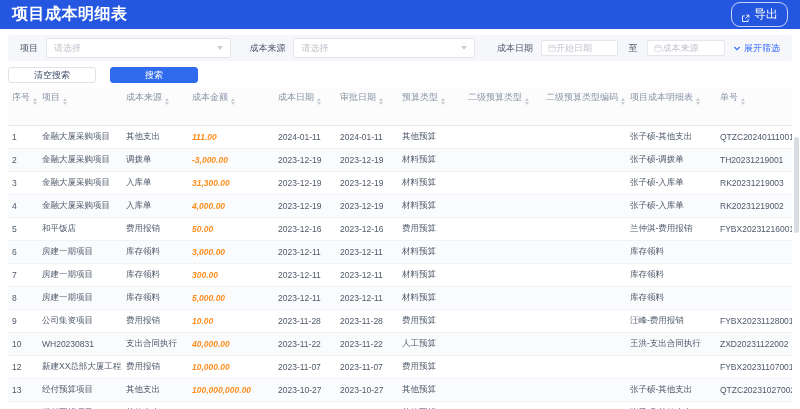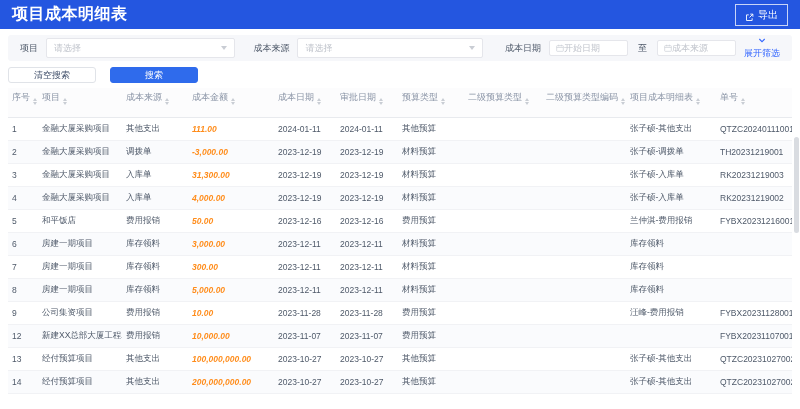--- a/index.html
+++ b/index.html
@@ -11,22 +11,22 @@
     font-size:9px;
     color:#4e5969;
   }
   
   .topbar {
     height:29px; background:#2456e0; display:flex; align-items:center;
     justify-content:space-between; padding:0 12px;
   }
   .page-title { color:#fff; font-size:16px; font-weight:bold; letter-spacing:.5px; }
   .export-btn {
-    display:flex; align-items:flex-end; gap:4px; color:#fff; font-size:10px;
-    border:1px solid rgba(255,255,255,.75); border-radius:0; padding:3px 9px;
+    display:flex; align-items:flex-end; gap:4px; color:#fff; font-size:12px;
+    border:1px solid rgba(255,255,255,.75); border-radius:9px; padding:3px 9px;
     background:transparent; cursor:pointer;
   }
   
   .filter-panel {
     margin:6px 8px 0; background:#f6f7fa; border-radius:3px;
     display:flex; align-items:center; padding:5px 12px; gap:8px; height:26px;
   }
   .filter-label { color:#4e5969; white-space:nowrap; }
   .select {
     background:#fff; border:1px solid #e5e6eb; border-radius:2px; height:20px;
@@ -40,34 +40,34 @@
     border-top:4px solid #c9cdd4; margin-left:6px;
   }
   .date-input {
     background:#fff; border:1px solid #e5e6eb; border-radius:2px; height:16px;
     display:flex; align-items:center; padding:0 6px; color:#c0c4cc;
     width:80px; cursor:pointer;
   }
   .date-sep { color:#4e5969; padding:0 2px; }
   .expand-link {
     margin-left:auto; color:#3366ff; display:flex; align-items:center; gap:3px;
-    cursor:pointer; white-space:nowrap;flex-direction:column;
+    cursor:pointer; white-space:nowrap;
   }
   
   .buttons-row { margin:6px 8px 0; display:flex; gap:14px; }
   .btn { height:16px; width:88px; font-size:9px; border-radius:3px; cursor:pointer;
          display:flex; align-items:center; justify-content:center;
          font-family:"Liberation Sans",sans-serif; }
   .btn-primary { background:#2f6bec; color:#fff; border:1px solid #2f6bec; }
   .btn-plain   { background:#fff; color:#41506b; border:1px solid #e0e3e8; }
   
   .table-wrap { margin:5px 8px 0; }
   table { border-collapse:collapse; table-layout:fixed; width:784px; }
   th {
-    font-weight:normal; color:#8a94a6; text-align:left; padding:3px 4px 12px;
+    font-weight:normal; color:#8a94a6; text-align:left; padding:3px 4px 20px;
     border-bottom:1px solid #e8eaee; white-space:nowrap; overflow:hidden;
     background:#fcfcfd; font-size:9px; cursor:pointer;
   }
   td {
     color:#4e5969; padding:5px 4px; border-bottom:1px solid #f1f2f5;
     white-space:nowrap; overflow:hidden; font-size:8.5px;
   }
   tr:nth-child(even) td { background:#fafbfd; }
   td.amount { color:#ff8c1a; font-weight:bold;font-style:italic; }
   .sort { display:inline-flex; flex-direction:column; margin-left:3px; vertical-align:-1px; }
@@ -328,20 +328,33 @@
           <td class="amount">10.00</td>
           <td>2023-11-28</td>
           <td>2023-11-28</td>
           <td>费用预算</td>
           <td></td>
           <td></td>
           <td>汪峰-费用报销</td>
           <td>FYBX20231128001</td>
         </tr>
         <tr>
+          <td>10</td>
+          <td>WH20230831</td>
+          <td>支出合同执行</td>
+          <td class="amount">40,000.00</td>
+          <td>2023-11-22</td>
+          <td>2023-11-22</td>
+          <td>人工预算</td>
+          <td></td>
+          <td></td>
+          <td>王洪-支出合同执行</td>
+          <td>ZXD20231122002</td>
+        </tr>
+        <tr>
           <td>12</td>
           <td>新建XX总部大厦工程二期</td>
           <td>费用报销</td>
           <td class="amount">10,000.00</td>
           <td>2023-11-07</td>
           <td>2023-11-07</td>
           <td>费用预算</td>
           <td></td>
           <td></td>
           <td></td>

